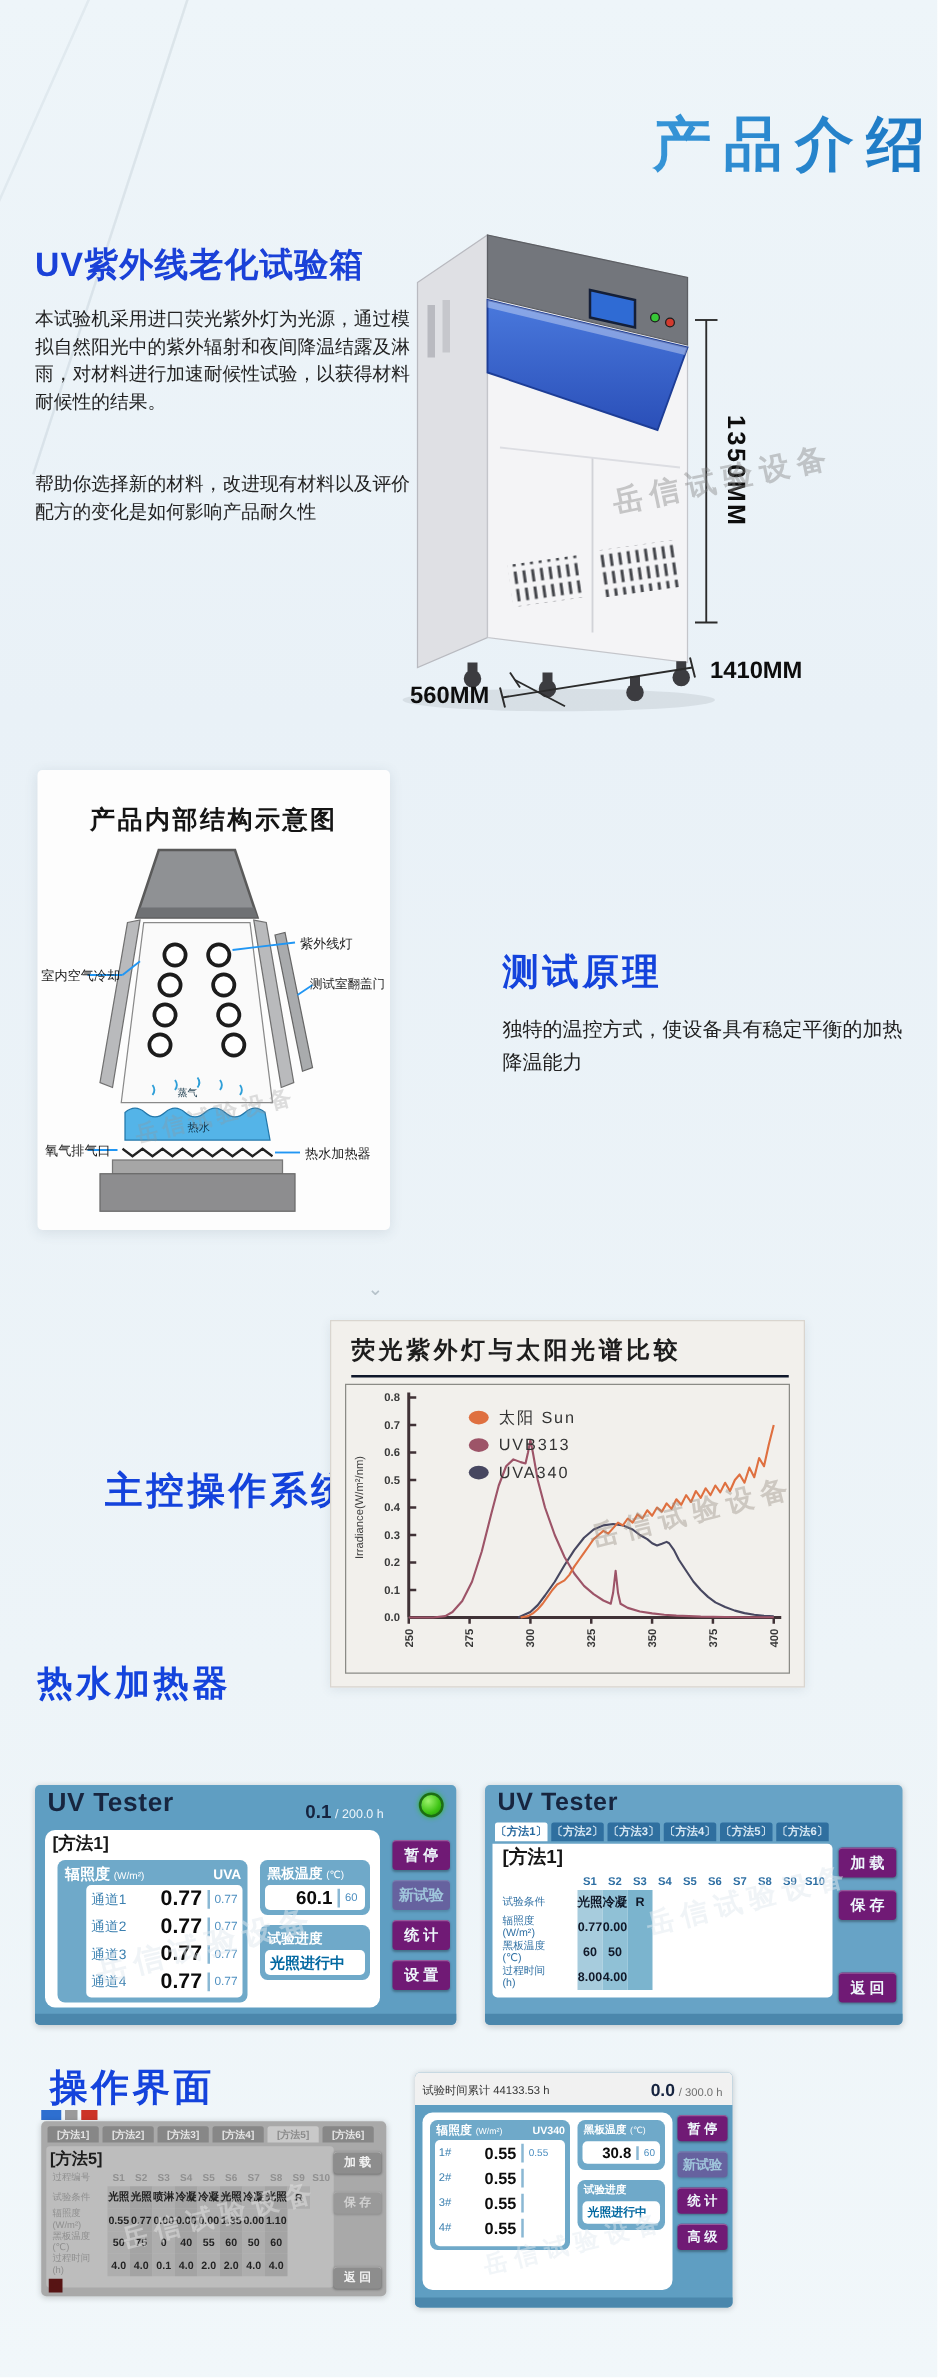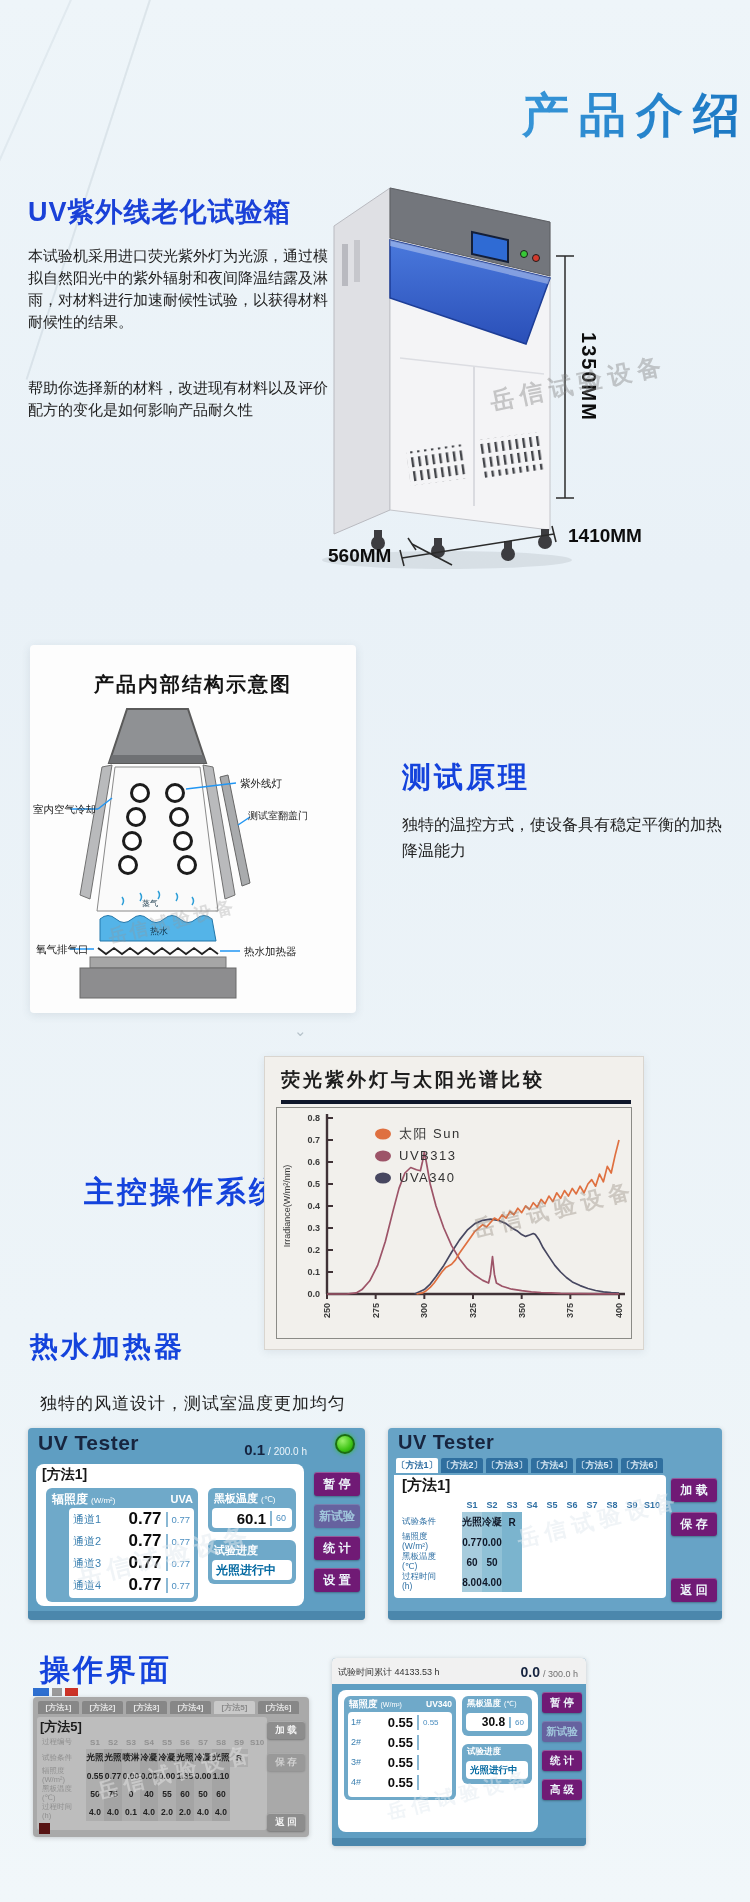--- a/index.html
+++ b/index.html
@@ -13,37 +13,37 @@
   .page-title{position:absolute;left:0;right:0;top:84px;text-align:right;font-size:47px;font-weight:bold;letter-spacing:10px;
     background:linear-gradient(100deg,#47a7e4 0%,#1d7fcb 30%,#43a3e1 55%,#1a76c2 100%);
     -webkit-background-clip:text;background-clip:text;color:#1d7fcb;-webkit-text-fill-color:transparent;}
 
   
   .intro-heading{position:absolute;left:28px;top:194px;font-size:27px;font-weight:bold;color:#1a41d8;letter-spacing:1px;}
   .intro-para{position:absolute;left:28px;width:304px;font-size:15px;line-height:1.47;color:#222;}
   .p1{top:245px;} .p2{top:377px;}
 
   
-  .struct-card{position:absolute;left:30px;top:645px;width:326px;height:368px;background:#fdfdfd;border-radius:4px;
+  .struct-card{position:absolute;left:30px;top:616px;width:282px;height:368px;background:#fdfdfd;border-radius:4px;
     box-shadow:0 2px 10px rgba(60,80,95,.12);}
   .struct-title{position:absolute;left:0;right:0;top:26px;text-align:center;font-size:20px;font-weight:bold;color:#141414;letter-spacing:2px;}
 
   .principle-heading,.control-heading,.features-heading,.ui-heading{position:absolute;font-weight:bold;color:#1443dc;letter-spacing:3px;}
   .principle-heading{left:402px;top:758px;font-size:29px;}
   .principle-text{position:absolute;left:402px;top:812px;width:330px;font-size:16px;line-height:1.6;color:#222;}
   .control-heading{left:84px;top:1172px;font-size:30px;}
   .features-heading{left:30px;top:1328px;font-size:28px;}
   .features-text{position:absolute;left:40px;top:1392px;font-size:17px;color:#222;letter-spacing:1px;}
   .ui-heading{left:40px;top:1650px;font-size:30px;}
   .mid-chev{position:absolute;left:294px;top:1022px;color:#b6c2ca;font-size:15px;}
 
   
   .chart-card{position:absolute;left:264px;top:1056px;width:378px;height:292px;background:#f2f0ec;border:1px solid #d9d5cf;
     box-shadow:0 2px 8px rgba(60,80,95,.10);}
-  .chart-title{margin:10px 12px 0 16px;padding-bottom:7px;font-size:19px;font-weight:bold;color:#1d1d1d;letter-spacing:3px;border-bottom:4px solid #0f172a;}
+  .chart-title{margin:10px 12px 0 16px;padding-bottom:7px;font-size:19px;font-weight:bold;color:#1d1d1d;letter-spacing:3px;border-bottom:2px solid #0f172a;}
   .chart-box{position:absolute;left:11px;top:50px;width:354px;height:230px;border:1.5px solid #8b8b86;}
 
   
   .screen{position:absolute;border-radius:4px;box-shadow:0 1px 5px rgba(0,0,0,.18);}
   .scr-blue{background:#5f9ec2;}
   .scr-title{position:absolute;left:10px;top:3px;font-size:21px;font-weight:bold;color:#17253f;letter-spacing:.5px;}
   .scr-time{position:absolute;display:flex;align-items:baseline;gap:3px;}
   .t-main{font-size:15px;font-weight:bold;color:#15233f;}
   .t-total{font-size:10px;color:#ecf5fb;}
   .led{position:absolute;width:16px;height:16px;border-radius:50%;
@@ -296,21 +296,20 @@
           <text x="122" y="30" font-size="13" fill="#333" letter-spacing="1.5">太阳 Sun</text>
           <ellipse cx="106" cy="48" rx="8" ry="5.5" fill="#9d5468"></ellipse>
           <text x="122" y="52" font-size="13" fill="#333" letter-spacing="1.5">UVB313</text>
           <ellipse cx="106" cy="70" rx="8" ry="5.5" fill="#474760"></ellipse>
           <text x="122" y="74" font-size="13" fill="#333" letter-spacing="1.5">UVA340</text>
         </svg>
     </div>
   </div>
 
   <div class="features-heading">热水加热器</div>
-  <div class="features-text">独特的风道设计，测试室温度更加均匀</div>
 
   <div class="screen scr-blue screen-a" style="left:28px;top:1428px;width:337px;height:192px;">
     <div class="scr-title">UV Tester</div>
     <div class="scr-time" style="right:58px;top:13px;">
       <span class="t-main">0.1</span>
       <span class="t-total">/ 200.0 h</span>
     </div>
     <div class="led" style="right:10px;top:6px;"></div>
     <div class="wpanel" style="left:8px;top:36px;width:268px;height:142px;">
       <div class="method-label" style="left:6px;top:2px;font-size:14px;">[方法1]</div>

